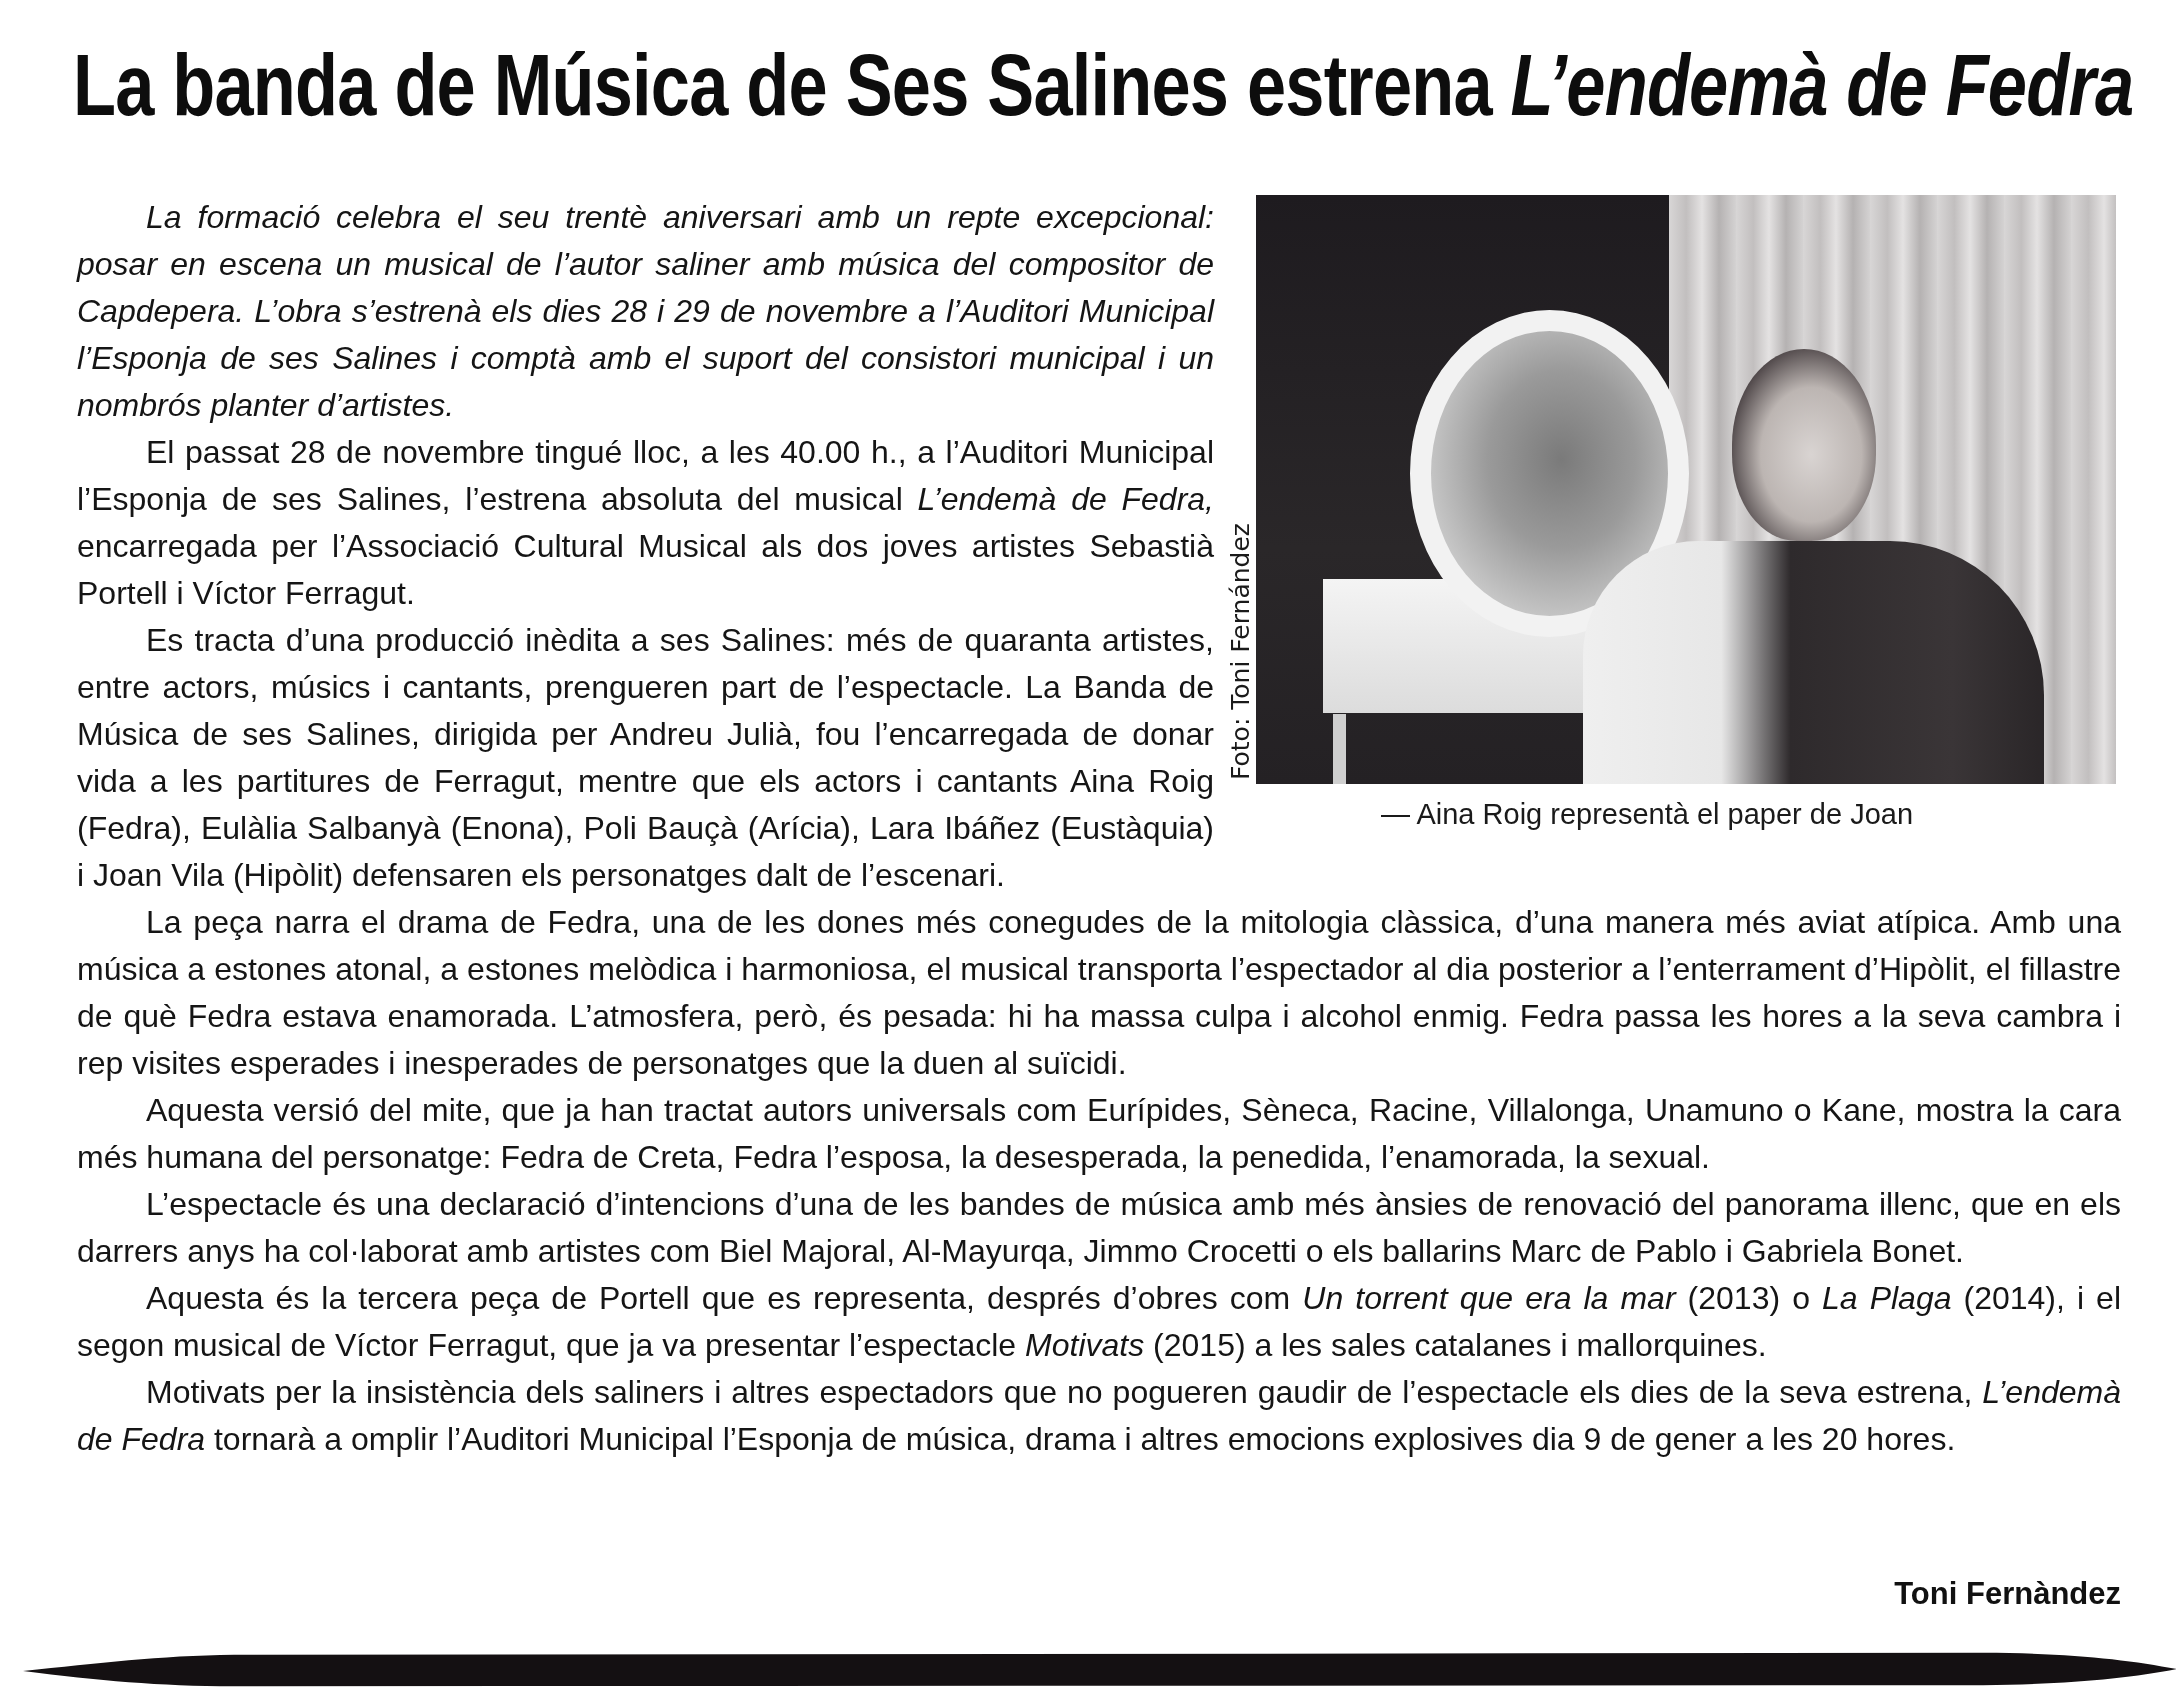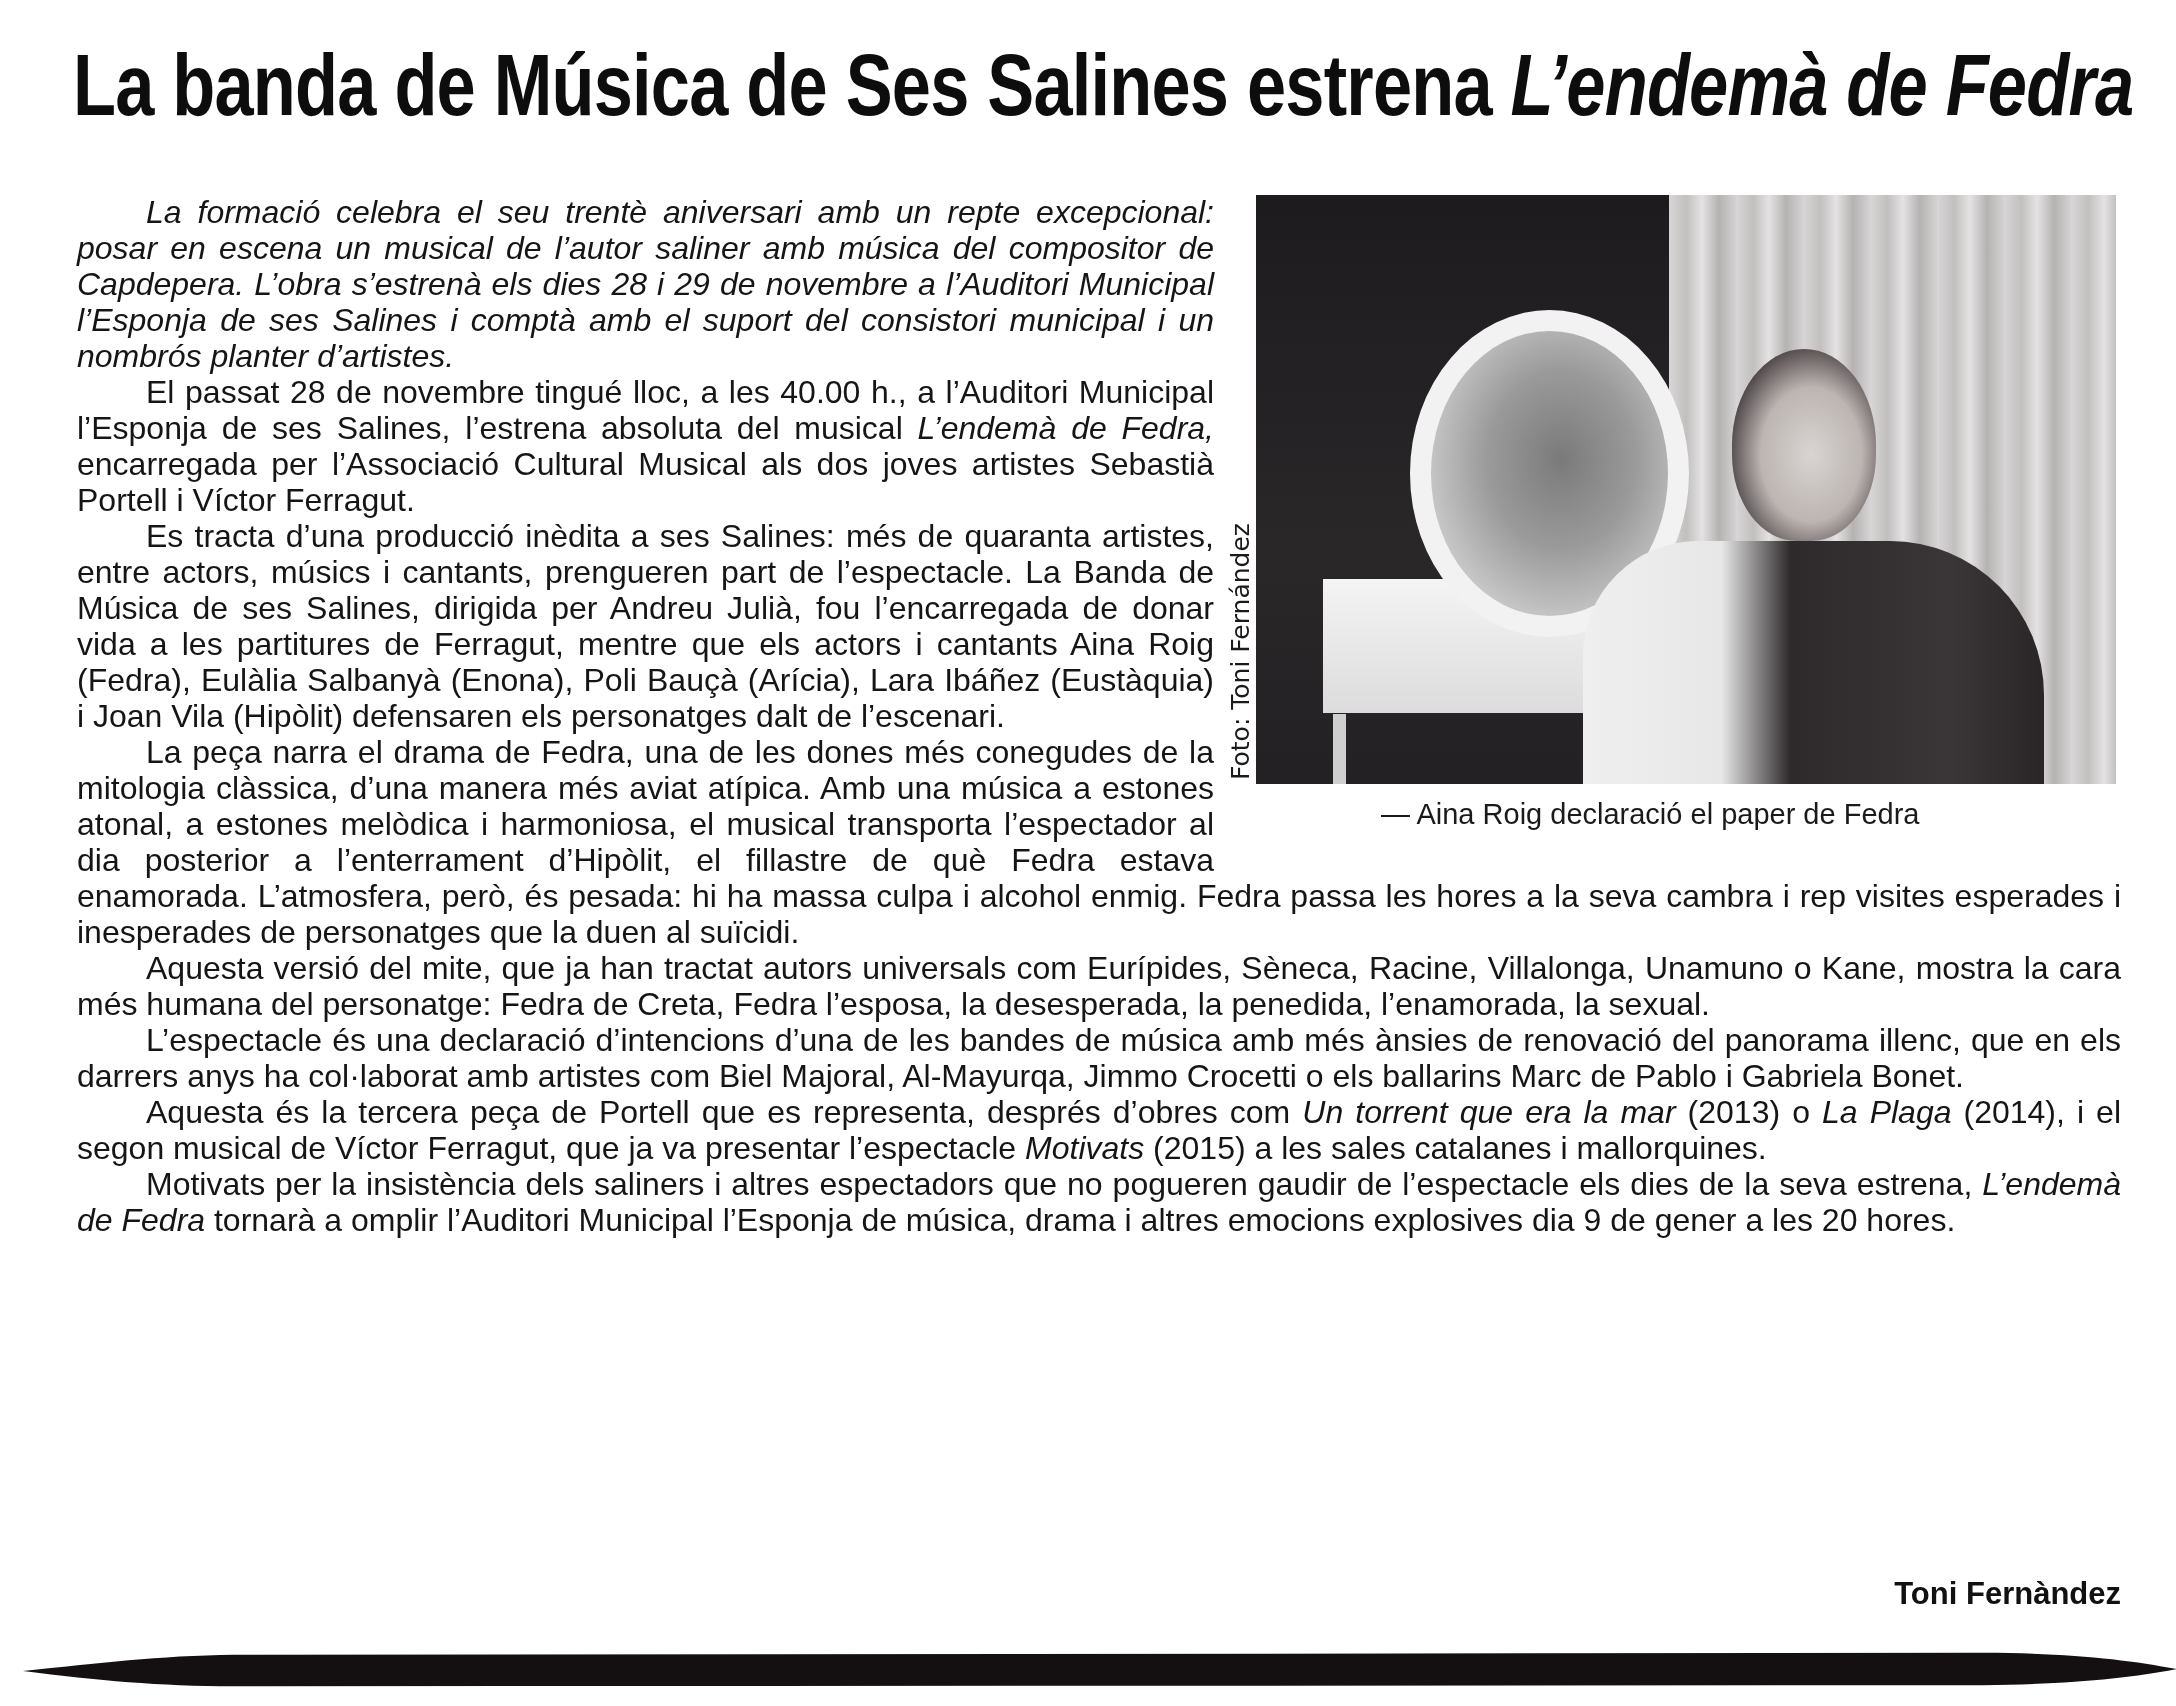--- a/index.html
+++ b/index.html
@@ -34,21 +34,21 @@
     .headline em { font-style: italic; }
 
     
     .body-text {
       position: absolute;
       left: 77px;
       top: 194px;
       width: 2044px;
       font-family: "Liberation Sans", sans-serif;
       font-size: 32px;
-      line-height: 36px;
+      line-height: 47px;
       color: #151515;
     }
     .body-text p {
       margin: 0;
       text-indent: 69px;
       text-align: justify;
     }
     .body-text p.lead { font-style: italic; }
     .body-text em { font-style: italic; }
 
@@ -159,21 +159,21 @@
   <div class="curtain"></div>
   <div class="table"></div>
   <div class="leg1"></div>
   <div class="leg2"></div>
   <div class="mirror"></div>
   <div class="figure-body"></div>
   <div class="head"></div>
 </div>
 
 <div class="photo-credit">Foto: Toni Fernández</div>
-<div class="caption">— Aina Roig declaració el paper de Fedra</div>
+<div class="caption">— Aina Roig representà el paper de Joan</div>
 
 <div class="body-text">
   <div class="figure-float"></div>
 
   <p class="lead">La formació celebra el seu trentè aniversari amb un repte excepcional: posar en escena un musical de l’autor saliner amb música del compositor de Capdepera. L’obra s’estrenà els dies 28 i 29 de novembre a l’Auditori Municipal l’Esponja de ses Salines i comptà amb el suport del consistori municipal i un nombrós planter d’artistes.</p>
 
   <p><span>El passat 28 de novembre tingué lloc, a les 40.00 h., a l’Auditori Municipal l’Esponja de ses Salines, l’estrena absoluta del musical </span><em>L’endemà de Fedra,</em><span> encarregada per l’Associació Cultural Musical als dos joves artistes Sebastià Portell i Víctor Ferragut.</span></p>
 
   <p>Es tracta d’una producció inèdita a ses Salines: més de quaranta artistes, entre actors, músics i cantants, prengueren part de l’espectacle. La Banda de Música de ses Salines, dirigida per Andreu Julià, fou l’encarregada de donar vida a les partitures de Ferragut, mentre que els actors i cantants Aina Roig (Fedra), Eulàlia Salbanyà (Enona), Poli Bauçà (Arícia), Lara Ibáñez (Eustàquia) i Joan Vila (Hipòlit) defensaren els personatges dalt de l’escenari.</p>
 

